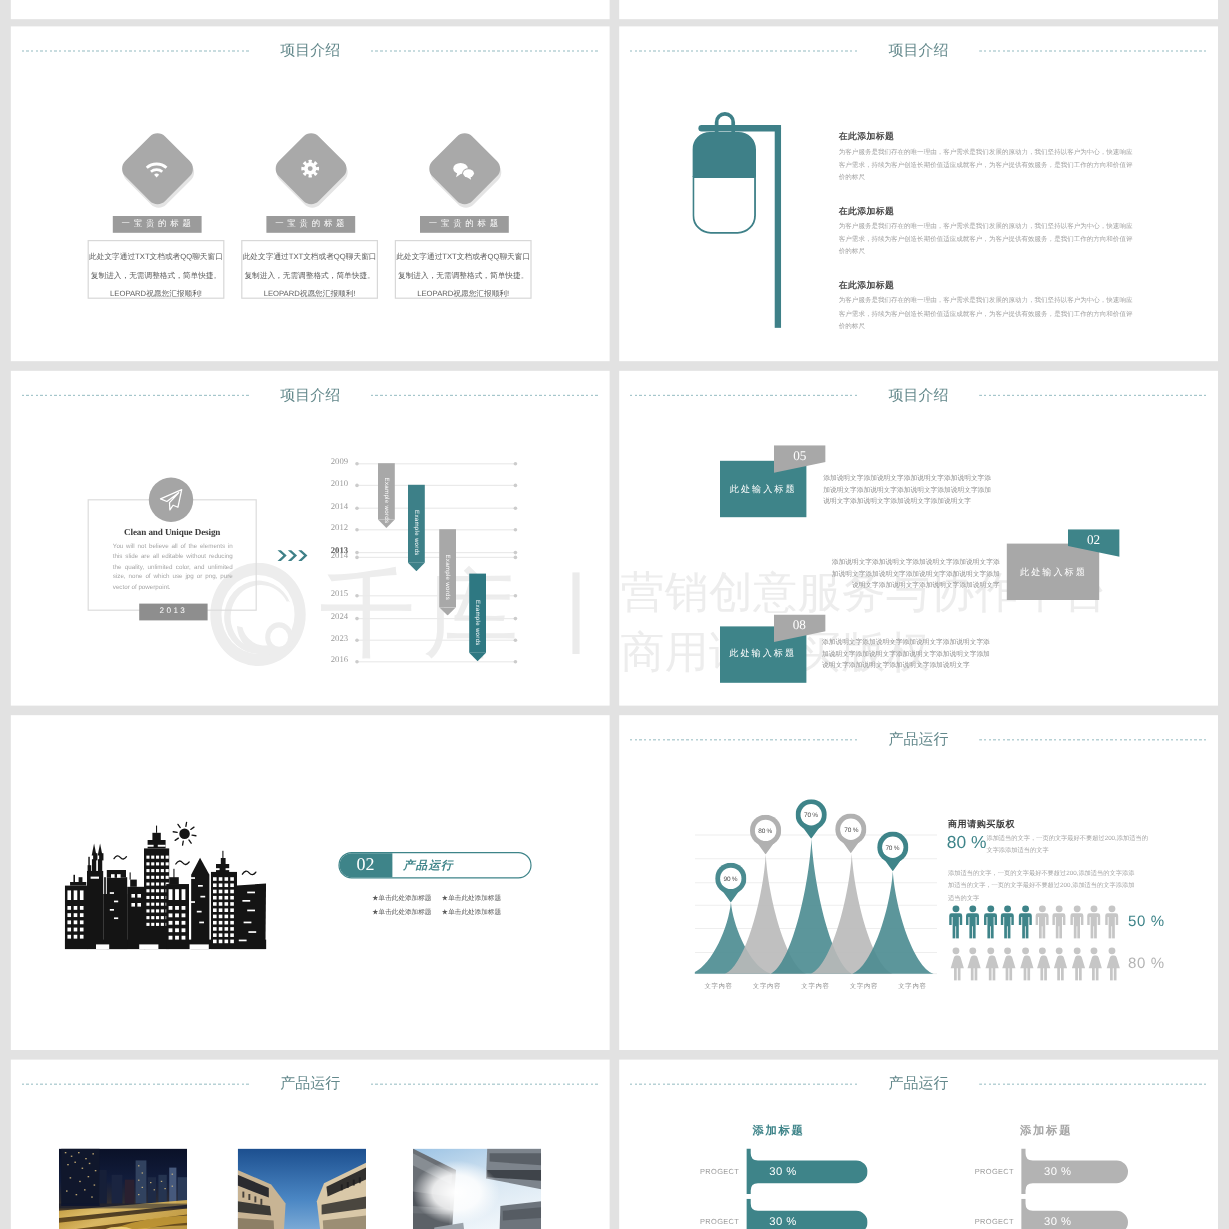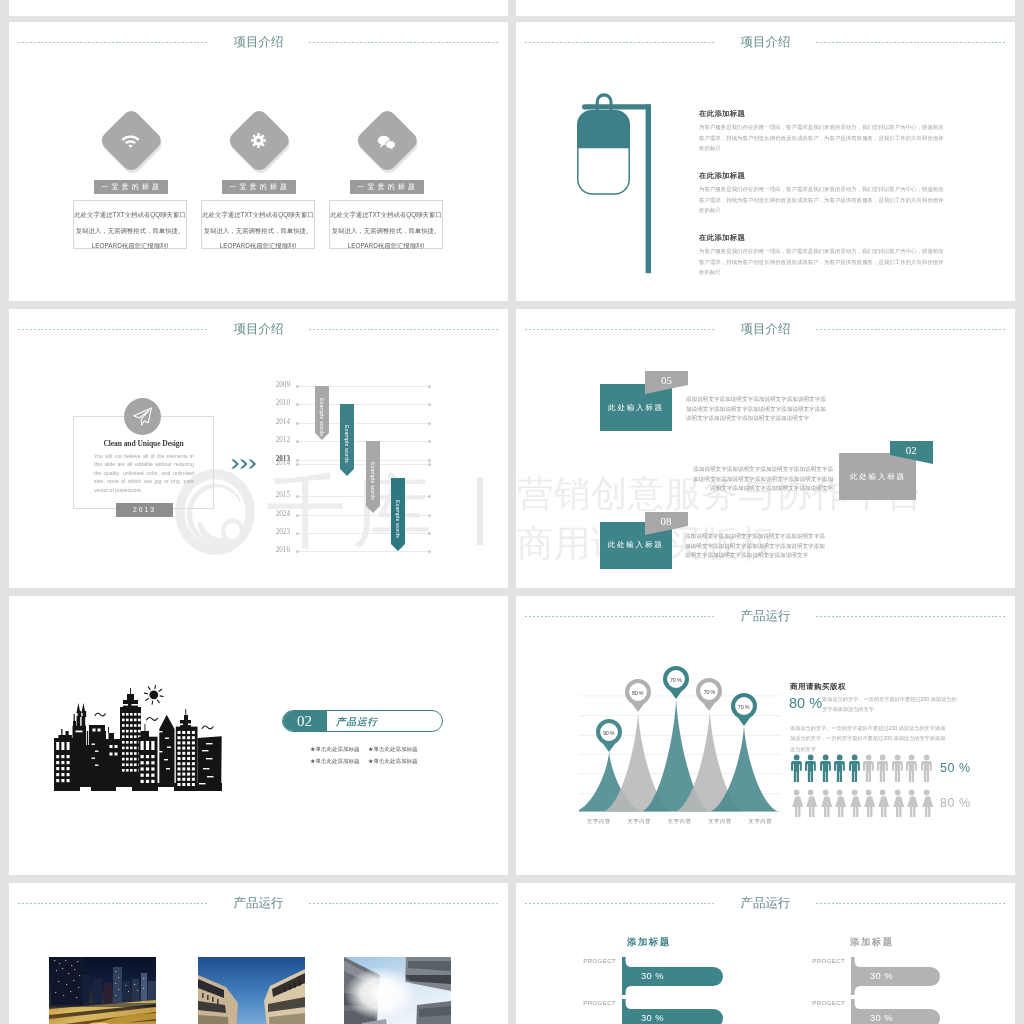--- a/index.html
+++ b/index.html
@@ -38,21 +38,21 @@
   .tlline{position:absolute;left:22px;right:0;top:0;border-top:1px solid #eaeaea;}
   .tldot{position:absolute;width:3px;height:3px;border-radius:50%;background:#ccc;top:-1px;}
   .tlbar{position:absolute;width:14px;}
   .tlbar .bd{position:absolute;left:0;top:0;width:100%;}
   .tlbar .tip{position:absolute;left:0;width:100%;height:7px;}
   
   .nb{position:absolute;}
   .pin{position:absolute;}
   .pbgrp{position:absolute;top:44px;}
   .pbh{position:absolute;top:9px;font-size:9.4px;font-weight:bold;letter-spacing:1.5px;white-space:nowrap;}
-  .pbrow{position:absolute;display:flex;}
+  .pbrow{position:absolute;display:flex;align-items:center;}
   .pbrow:nth-child(2){top:30px}
   .pbrow:nth-child(3){top:72px}
   .pblab{width:40px;text-align:right;font-size:6.2px;color:#9a9a9a;letter-spacing:0.3px;margin-right:6px;}
   .pbbar{position:relative;display:inline-block;line-height:0;}
   .pbval{position:absolute;left:19px;top:13px;font-size:9.4px;color:#fff;line-height:12px;letter-spacing:0.4px;}
   .ph{position:absolute;width:107px;height:78px;overflow:hidden;}
   .pin span{position:absolute;left:0;top:1px;width:26px;height:26px;display:flex;align-items:center;justify-content:center;font-size:5.4px;color:#4a4a4a;letter-spacing:-0.2px;}
   .xlabels{position:absolute;left:62.6px;top:222px;width:202px;display:flex;}
   .xlabels div{width:20%;text-align:center;font-size:5.3px;color:#8e8e8e;letter-spacing:0.6px;}
   .rh{position:absolute;left:274px;top:86px;font-size:7.6px;font-weight:bold;color:#3e3e3e;letter-spacing:0.4px;}

